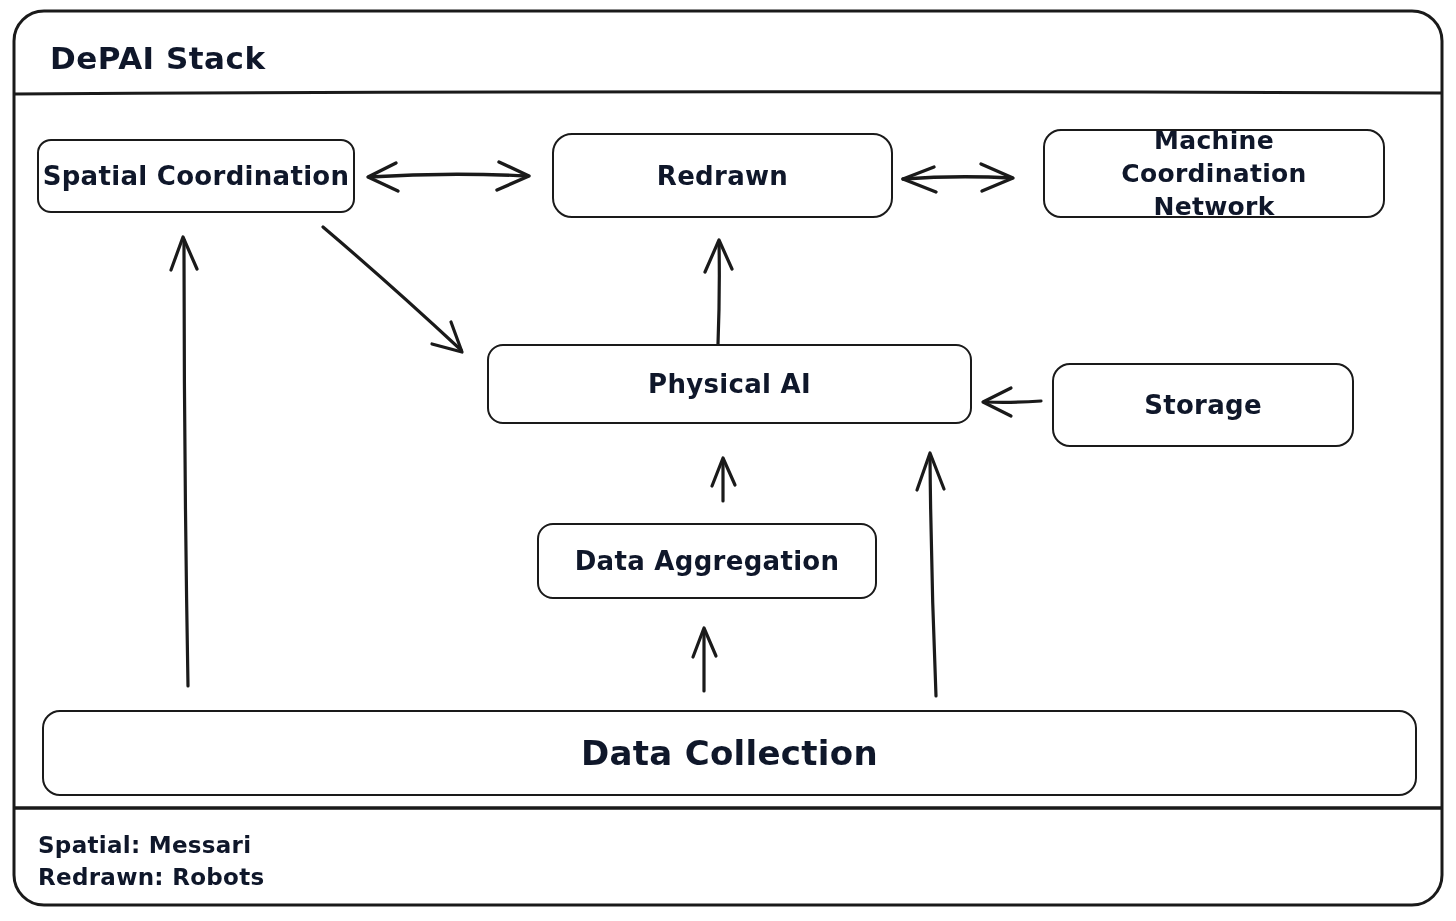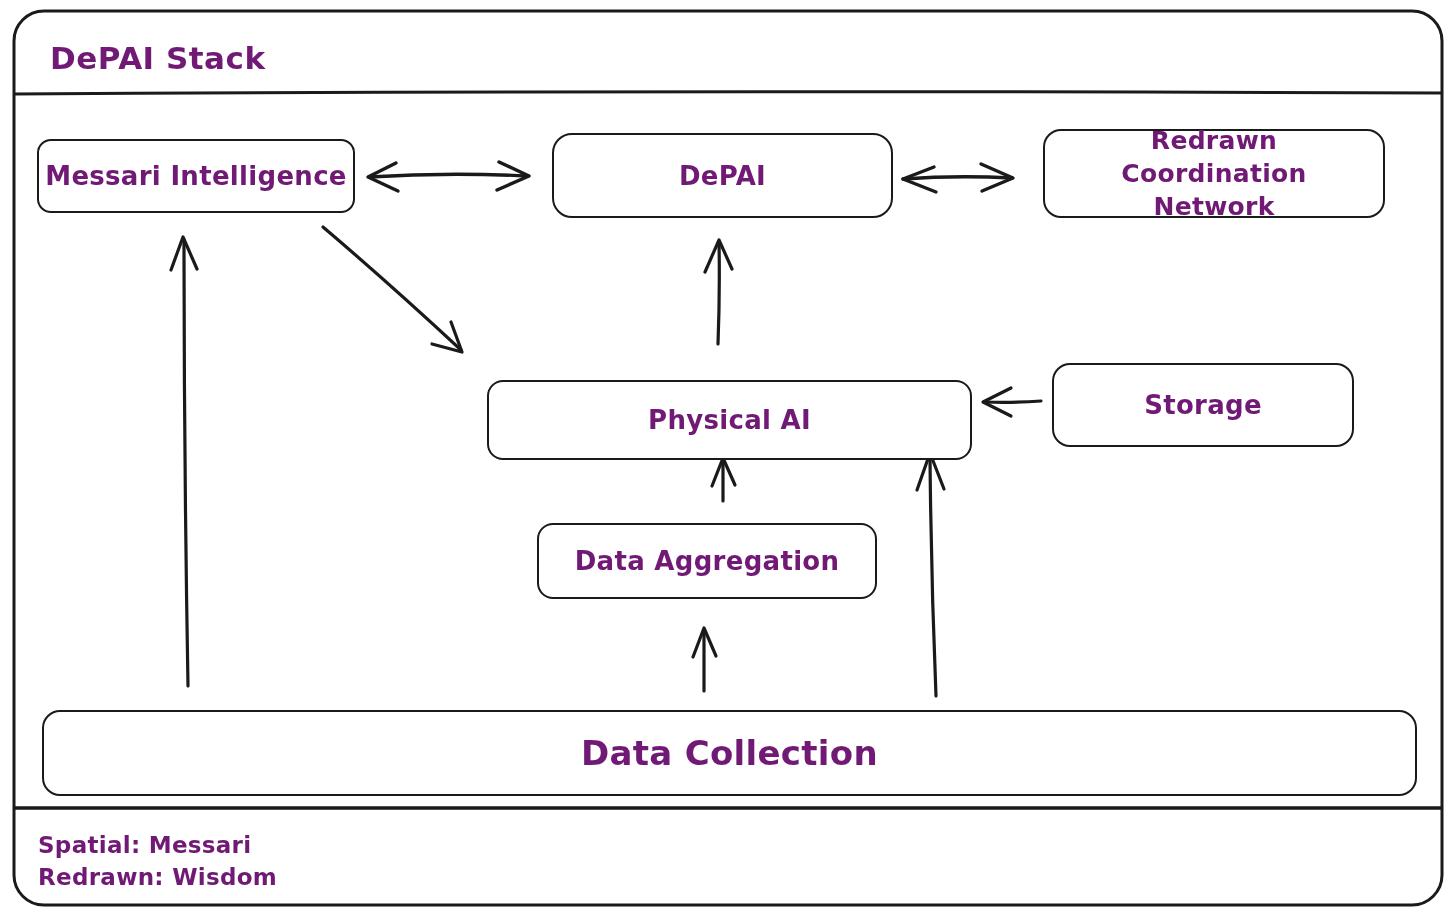--- a/index.html
+++ b/index.html
@@ -2,21 +2,21 @@
 <html><head>
 <meta charset="utf-8">
 <style>
   html, body { margin: 0; padding: 0; background: #ffffff; }
   .canvas {
     position: relative;
     width: 1456px;
     height: 921px;
     background: #ffffff;
     font-family: "DejaVu Sans", "Liberation Sans", sans-serif;
-    color: #701a75;
+    color: #0f172a;
     overflow: hidden;
   }
   .layer {
     position: absolute;
     left: 0; top: 0;
     width: 1456px; height: 921px;
   }
   .node {
     position: absolute;
     display: flex;
@@ -106,45 +106,45 @@
 
     <g stroke-width="3.2" stroke-linecap="round" stroke-linejoin="round">
       <path d="M188 686 Q 184 460 184 240"></path>
       <path d="M171 270 L183 237 L197 269"></path>
     </g>
   </svg>
 
   <div class="title">DePAI Stack</div>
 
   <div class="node" style="left:37px; top:139px; width:318px; height:74px; border-radius:14px;">
-    <span>Messari Intelligence</span>
+    <span>Spatial Coordination</span>
   </div>
 
   <div class="node" style="left:552px; top:133px; width:341px; height:85px; border-radius:20px;">
-    <span>DePAI</span>
+    <span>Redrawn</span>
   </div>
 
   <div class="node" style="left:1043px; top:129px; width:342px; height:89px; border-radius:18px; font-size:25px; line-height:1.32; padding:0 22px;">
-    <span>Redrawn Coordination Network</span>
+    <span>Machine Coordination Network</span>
   </div>
 
-  <div class="node" style="left:487px; top:380px; width:485px; height:80px; border-radius:16px;text-align:center;">
+  <div class="node" style="left:487px; top:344px; width:485px; height:80px; border-radius:16px;text-align:center;">
     <span>Physical AI</span>
   </div>
 
   <div class="node" style="left:1052px; top:363px; width:302px; height:84px; border-radius:18px;">
     <span>Storage</span>
   </div>
 
   <div class="node" style="left:537px; top:523px; width:340px; height:76px; border-radius:16px;">
     <span>Data Aggregation</span>
   </div>
 
   <div class="node" style="left:42px; top:710px; width:1375px; height:86px; border-radius:18px; font-size:34px;">
     <span>Data Collection</span>
   </div>
 
   <div class="footer">
     <div>Spatial: Messari</div>
-    <div>Redrawn: Wisdom</div>
+    <div>Redrawn: Robots</div>
   </div>
 
 </div>
 
 </body></html>

